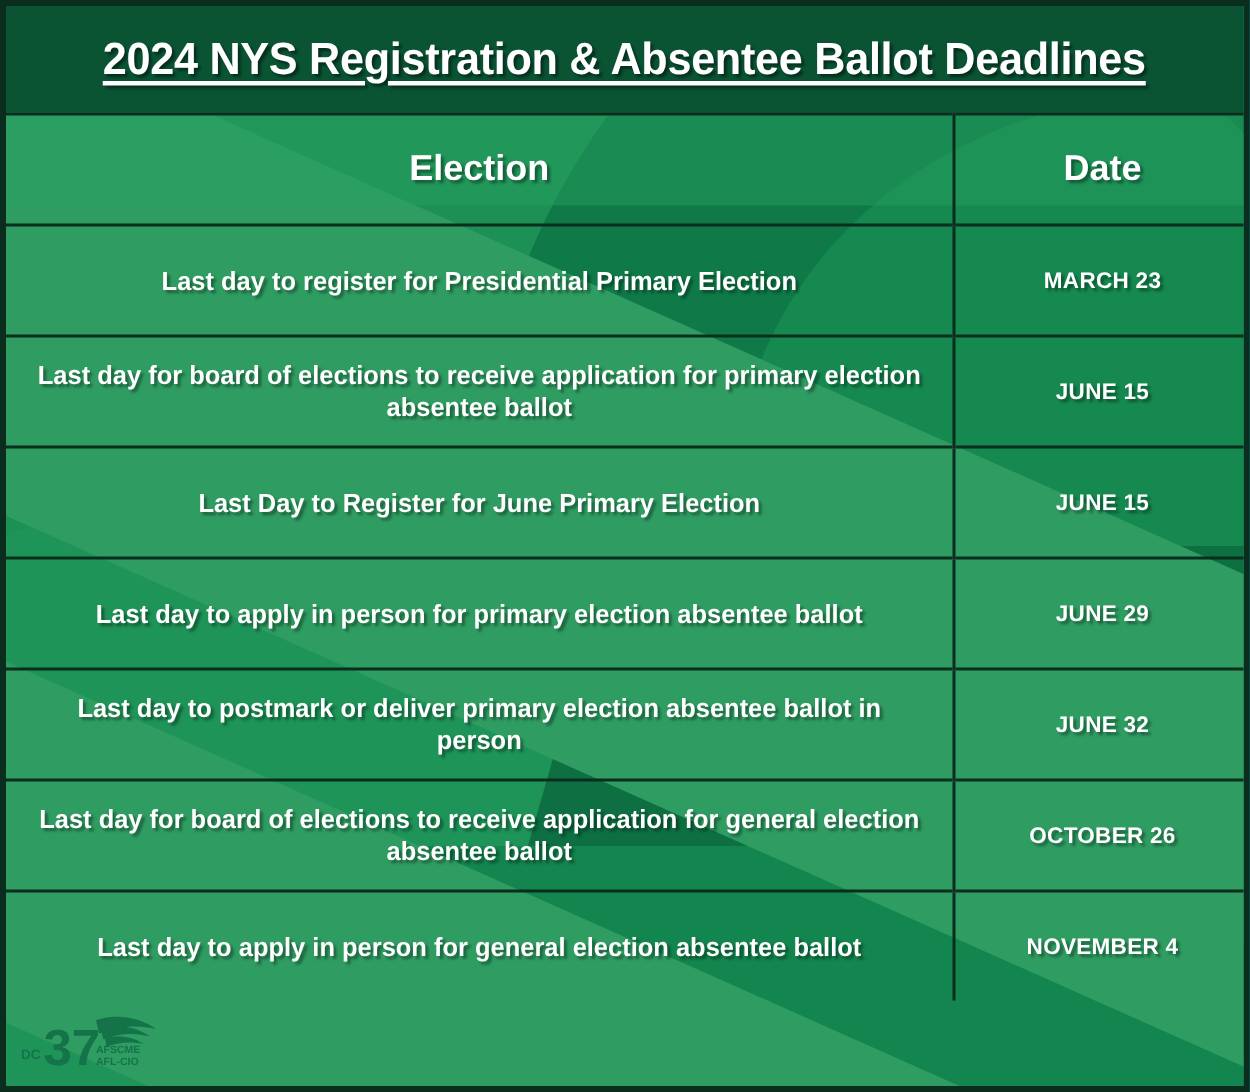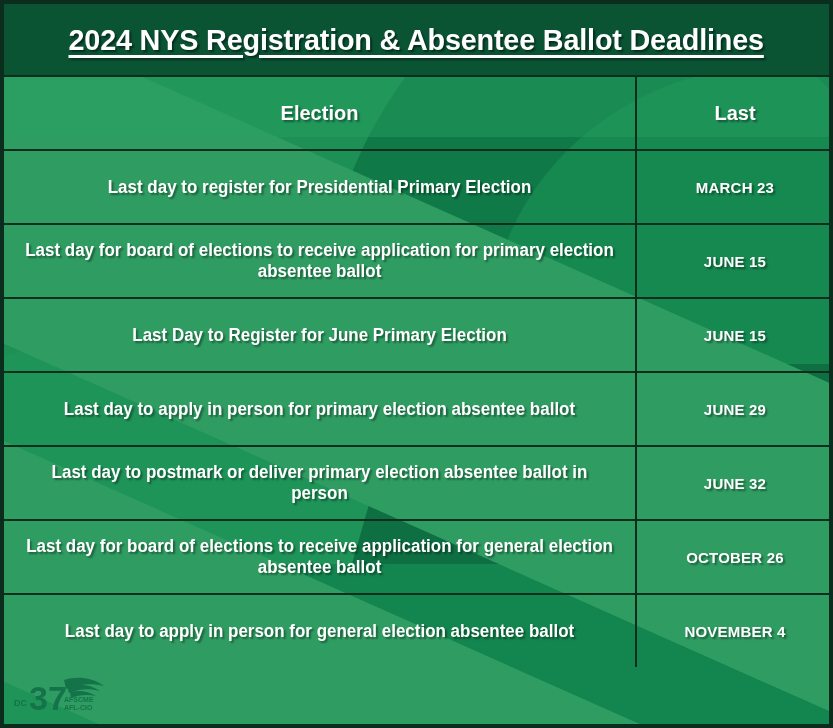--- a/index.html
+++ b/index.html
@@ -146,21 +146,21 @@
     background: transparent;
   }
   .table td:last-child, .table th:last-child {
     border-right: none;
   }
   .col-election { width: 632px; }
   .col-date { width: 197px; }
 
   .hdr-cell {
     height: 60px;
-    font-size: 20px;
+    font-size: 24px;
   }
   .hdr-band {
     position: absolute;
     left: 0;
     right: 0;
     top: 71px;
     height: 62px;
     background: rgba(41,160,97,.45);
     z-index: 1;
   }
@@ -212,21 +212,21 @@
   <div class="hdr-band"></div>
 
   <table class="table">
     <colgroup>
       <col class="col-election">
       <col class="col-date">
     </colgroup>
     <thead>
       <tr>
         <th class="hdr-cell">Election</th>
-        <th class="hdr-cell">Last</th>
+        <th class="hdr-cell">Date</th>
       </tr>
     </thead>
     <tbody>
       <tr class="body-row">
         <td class="cell-election">Last day to register for Presidential Primary Election</td>
         <td class="cell-date">MARCH 23</td>
       </tr>
       <tr class="body-row">
         <td class="cell-election">Last day for board of elections to receive application for primary election absentee ballot</td>
         <td class="cell-date">JUNE 15</td>

